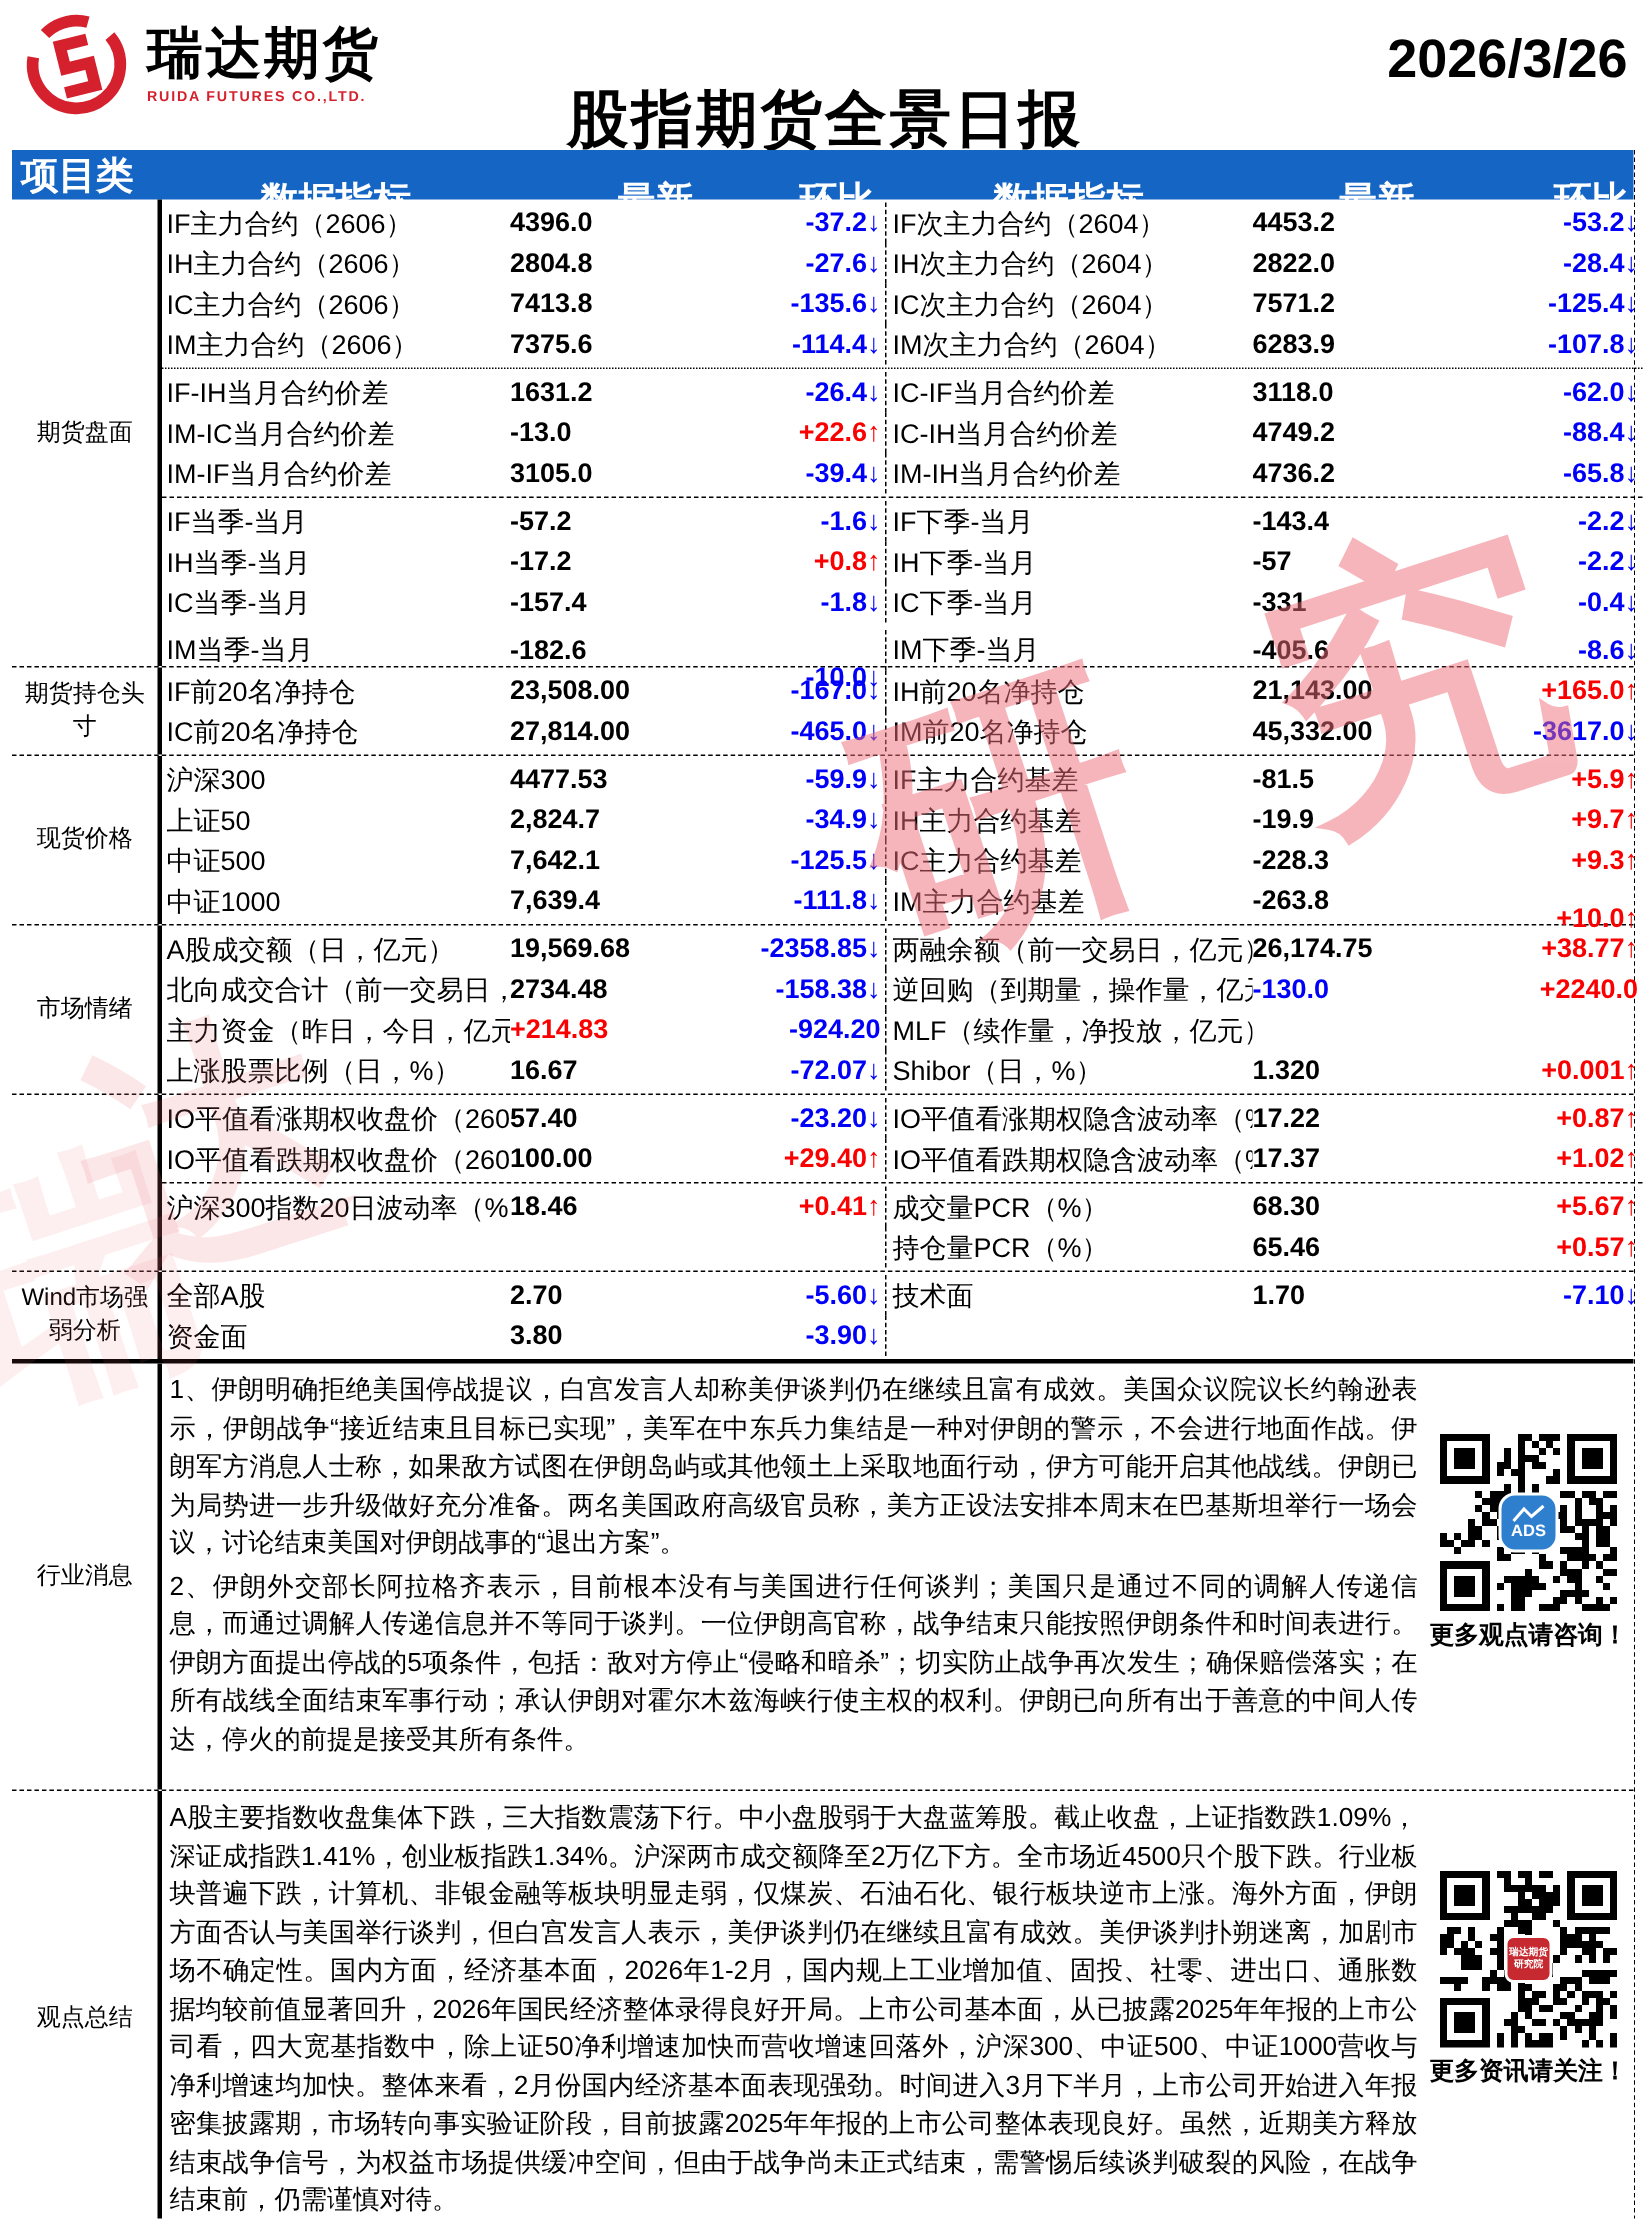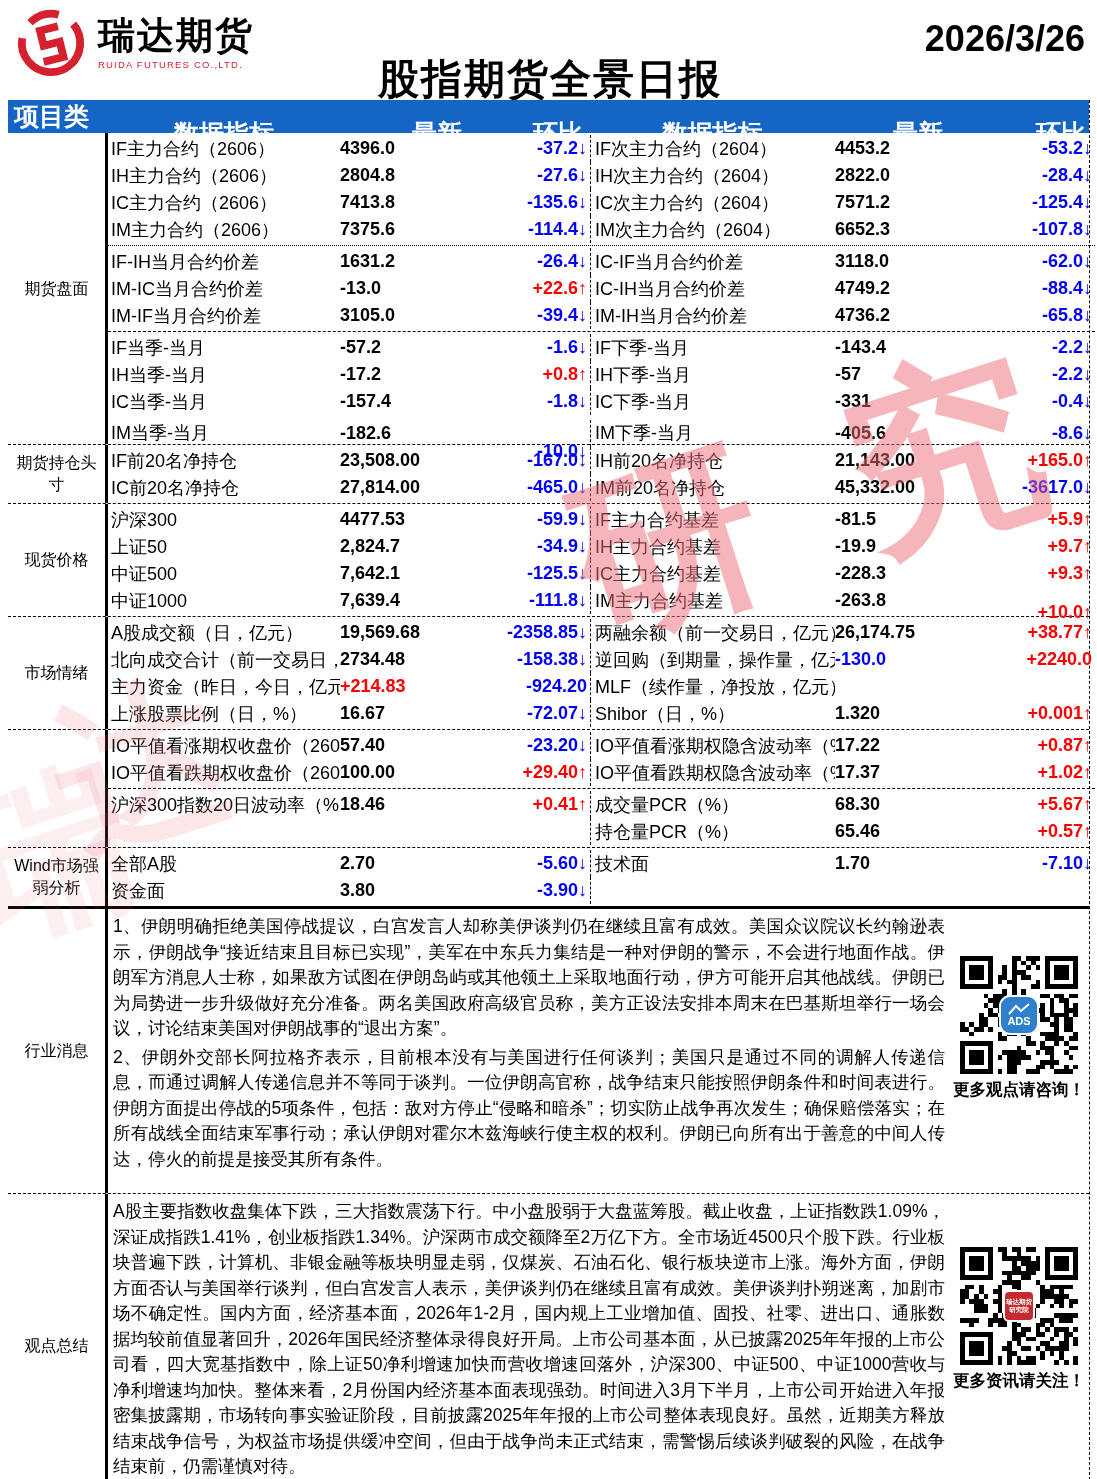--- a/index.html
+++ b/index.html
@@ -7,21 +7,21 @@
   }
   *{margin:0;padding:0;box-sizing:border-box;}
   body{width:1097px;height:1479px;position:relative;background:#fff;color:#000;
        font-family:"Liberation Sans","DejaVu Sans",sans-serif;overflow:hidden;}
 
   
   .page-header{height:100px;position:relative;padding:8px 10px 0 14px;}
   .logo{display:flex;align-items:center;gap:10px;position:absolute;left:14px;top:6px;}
   .logo-icon{width:74px;height:74px;}
   .logo-txt .cn{font-size:37px;font-weight:900;letter-spacing:2px;line-height:40px;}
-  .logo-txt .en{font-size:9.5px;font-weight:normal;color:var(--lred);letter-spacing:1.2px;margin-top:3px;}
+  .logo-txt .en{font-size:9.5px;font-weight:bold;color:var(--lred);letter-spacing:1.2px;margin-top:3px;}
   .report-title{position:absolute;left:320px;top:16px;width:460px;text-align:center;
                 font-size:41px;font-weight:900;letter-spacing:2px;margin-top:36px;}
   .report-date{position:absolute;right:12px;top:18px;font-size:36px;font-weight:900;}
 
   
   .tablewrap{margin-left:8px;width:1082px;position:relative;
              border-right:1px dashed #000;border-bottom:2px dotted #000;}
   .grid-cols{display:grid;grid-template-columns:100px 232px 138px 112px 245px 128px 132px;}
   .thead{background:var(--hblue);color:#fff;font-weight:bold;font-size:25px;height:33px;align-items:center;}
   .thead .h0{padding-left:6px;text-align:left;}
@@ -135,21 +135,21 @@
               <div class="cell chg" style="color: var(--blue);">-135.6↓</div>
               <div class="cell lbl r-lbl">IC次主力合约（2604）</div>
               <div class="cell val">7571.2</div>
               <div class="cell chg" style="color: var(--blue);">-125.4↓</div>
             </div>
             <div class="row">
               <div class="cell lbl">IM主力合约（2606）</div>
               <div class="cell val">7375.6</div>
               <div class="cell chg" style="color: var(--blue);">-114.4↓</div>
               <div class="cell lbl r-lbl">IM次主力合约（2604）</div>
-              <div class="cell val">6652.3</div>
+              <div class="cell val">6283.9</div>
               <div class="cell chg" style="color: var(--blue);">-107.8↓</div>
             </div>
           </div>
           <div class="group">
             <div class="row">
               <div class="cell lbl">IF-IH当月合约价差</div>
               <div class="cell val">1631.2</div>
               <div class="cell chg" style="color: var(--blue);">-26.4↓</div>
               <div class="cell lbl r-lbl">IC-IF当月合约价差</div>
               <div class="cell val">3118.0</div>

